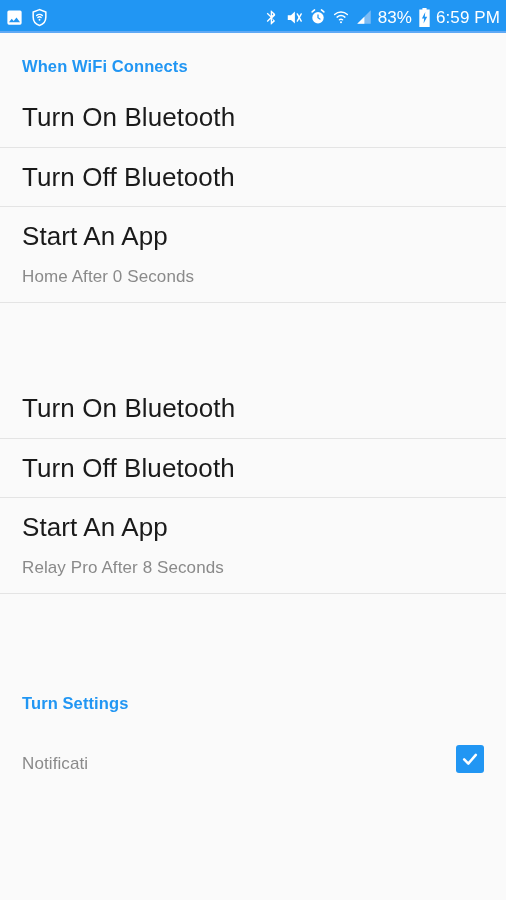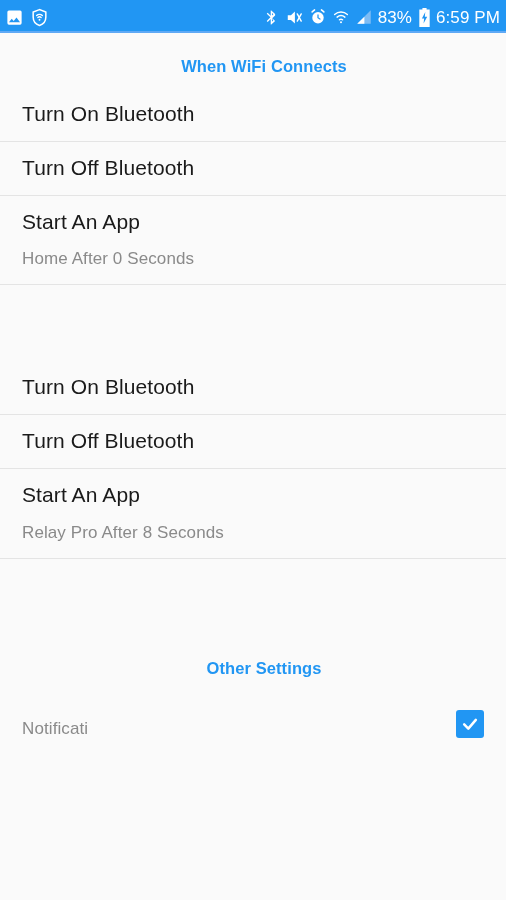--- a/index.html
+++ b/index.html
@@ -41,33 +41,32 @@
 
   
   .content{ background:#fafafa; }
 
   .section-header{
     color:#2196f3;
     font-size:16.5px;
     font-weight:bold;
     padding:24px 0 12px 22px;
     letter-spacing:.1px;
-    text-align:center;
   }
 
   .list-item{
     position:relative;
     padding:14px 22px 14px 22px;
     background:#fafafa;
     display:flex;
     align-items:flex-start;
   }
   .li-texts{ flex:1 1 auto; min-width:0; }
   .li-title{
-    font-size:21px;
+    font-size:26px;
     color:#1a1a1a;
     line-height:1.18;
     letter-spacing:.1px;
     white-space:nowrap;
   }
   .li-sub{
     font-size:17px;
     color:#8a8a8a;
     line-height:1.3;
     margin-top:14px;
@@ -216,21 +215,21 @@
         <div class="li-title">Start An App</div>
         <div class="li-sub">Relay Pro After 8 Seconds</div>
       </div>
     </div>
     <div class="divider"></div>
   </div>
 
   <div class="section-gap"></div>
 
   <div>
-    <div class="section-header">Other Settings</div>
+    <div class="section-header">Turn Settings</div>
 
     <div class="list-item">
       <div class="li-texts">
         <div class="li-sub">Notificati</div>
       </div>
       <div class="checkbox">
         <svg width="20" height="20" viewBox="0 0 24 24">
           <path d="M5 12.5l5 5L19 7" stroke="#ffffff" stroke-width="3" fill="none" stroke-linecap="round" stroke-linejoin="round"></path>
         </svg>
       </div>

